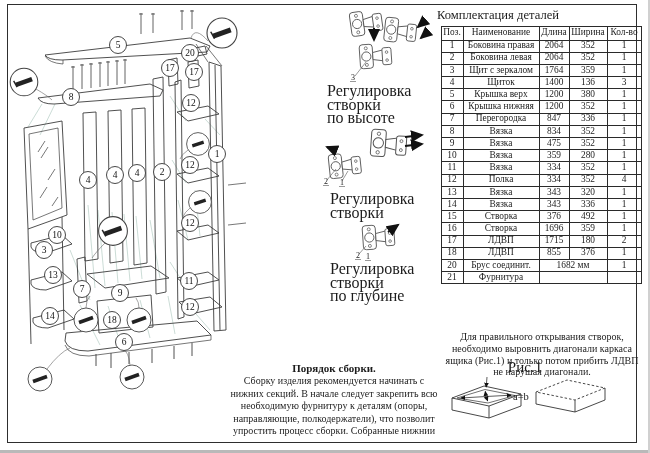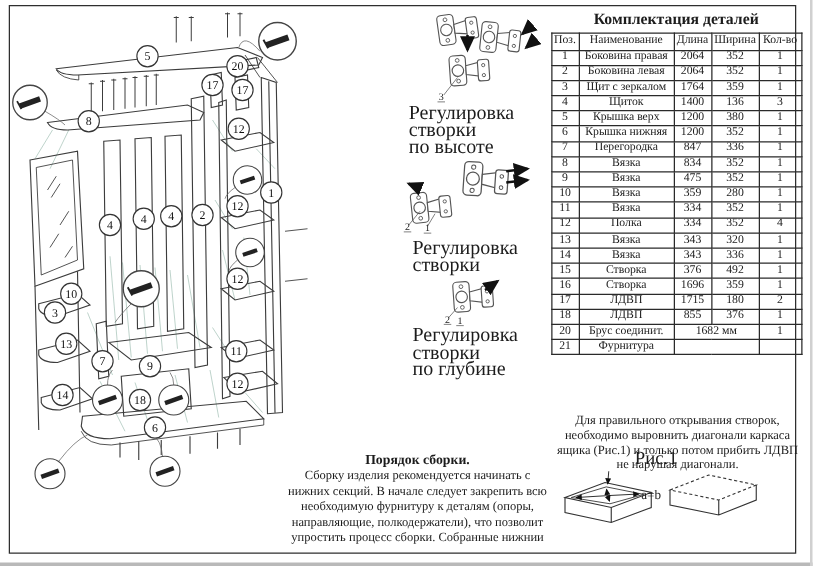--- a/index.html
+++ b/index.html
@@ -9,21 +9,21 @@
   }
   .page-border{
     position:absolute;left:7px;top:4px;width:630px;height:439px;
     border:1.2px solid #2e2e2e;box-sizing:border-box;
   }
   .scan-edge-bottom{position:absolute;left:0;bottom:0;width:650px;height:3px;background:#b9b9b9;}
   .scan-edge-right{position:absolute;right:0;top:0;width:2px;height:453px;background:#d0d0d0;}
   svg.layer{position:absolute;left:0;top:0;}
   .adj-label{position:absolute;font-size:16px;line-height:13.6px;}
   .parts{position:absolute;left:437px;top:6px;width:208px;}
-  .parts-title{text-align:center;font-weight:bold;font-size:12.6px;margin:2px 0 3px 0;}
+  .parts-title{text-align:left;font-weight:normal;font-size:12.6px;margin:2px 0 3px 0;}
   table.parts-table{border-collapse:collapse;margin:0 auto;table-layout:fixed;}
   .parts-table th,.parts-table td{
     border:1px solid #2a2a2a;font-size:9.4px;font-weight:normal;
     padding:0 1px;text-align:center;height:11.2px;line-height:1.02;
     overflow:hidden;white-space:nowrap;
   }
   .parts-table th{height:12.5px;}
   .col-pos{width:22px}.col-name{width:76px}.col-len{width:30px}.col-wid{width:38px}.col-qty{width:34px}
   .assembly{position:absolute;left:226px;top:362px;width:216px;text-align:center;
     font-size:10px;line-height:12.4px;}

